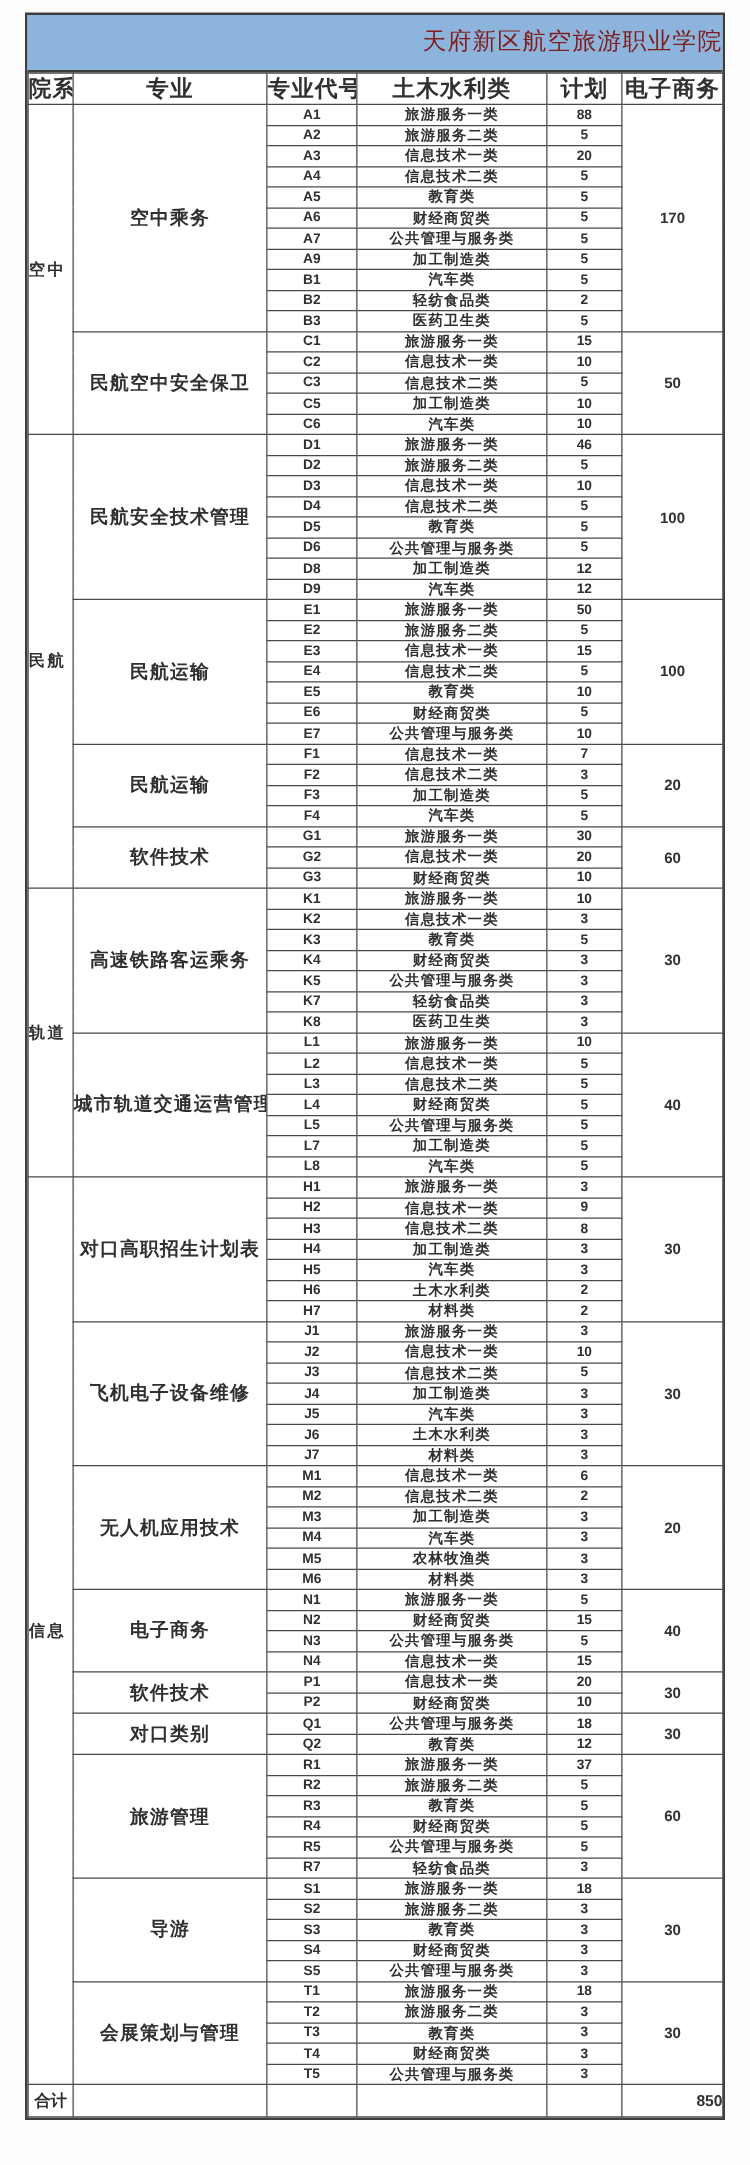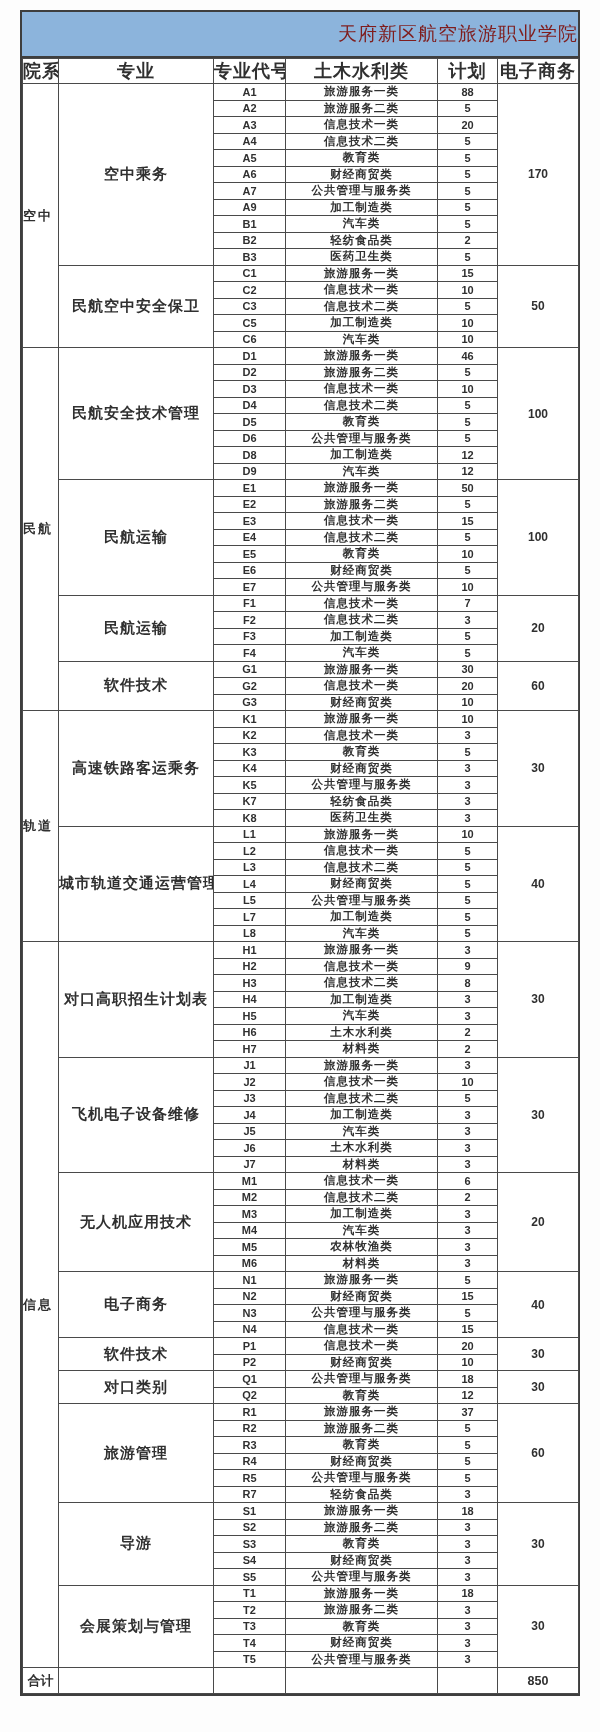--- a/index.html
+++ b/index.html
@@ -35,21 +35,21 @@
     font-size:13px; line-height:20px; letter-spacing:2px;
     white-space:pre-line; color:#2b2b2b;
   }
   td.major { font-size:15px; letter-spacing:1px; }
   td.code  { font-size:11px; }
   td.cat   { text-align:left; padding-left:5px; letter-spacing:1px; font-size:11.5px; }
   td.plan  { font-size:11px; }
   td.mtotal{ font-size:12px; }
   tfoot tr { height:26px; }
   tfoot td { font-size:13px; }
-  tfoot td.grand { font-size:12.5px; }
+  tfoot td.grand { font-size:12.5px;text-align:right; }
 </style>
 </head>
 <body>
 
 <div class="table-wrap">
   <div class="title-box">
     <span class="title-line">天府新区航空旅游职业学院</span>
   </div>
   <table class="plan">
     <colgroup>

